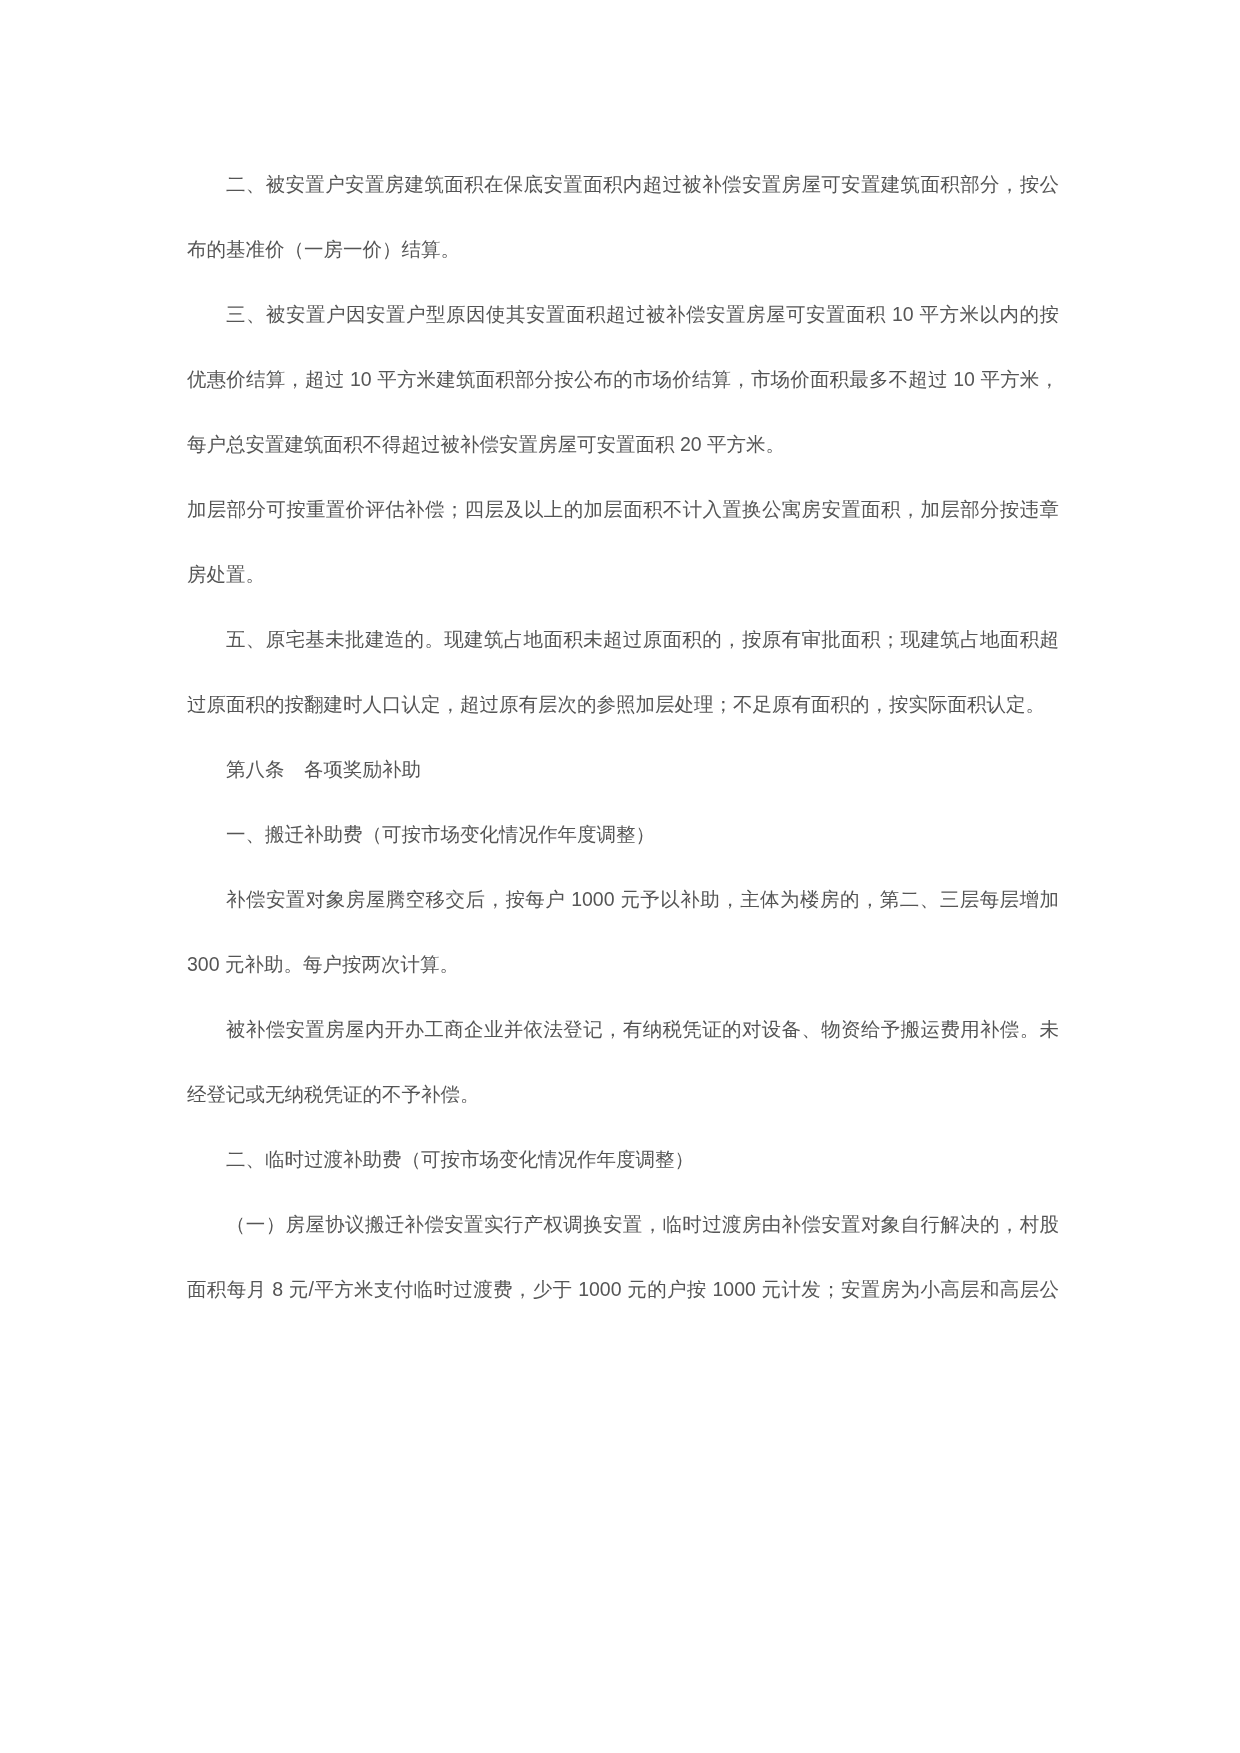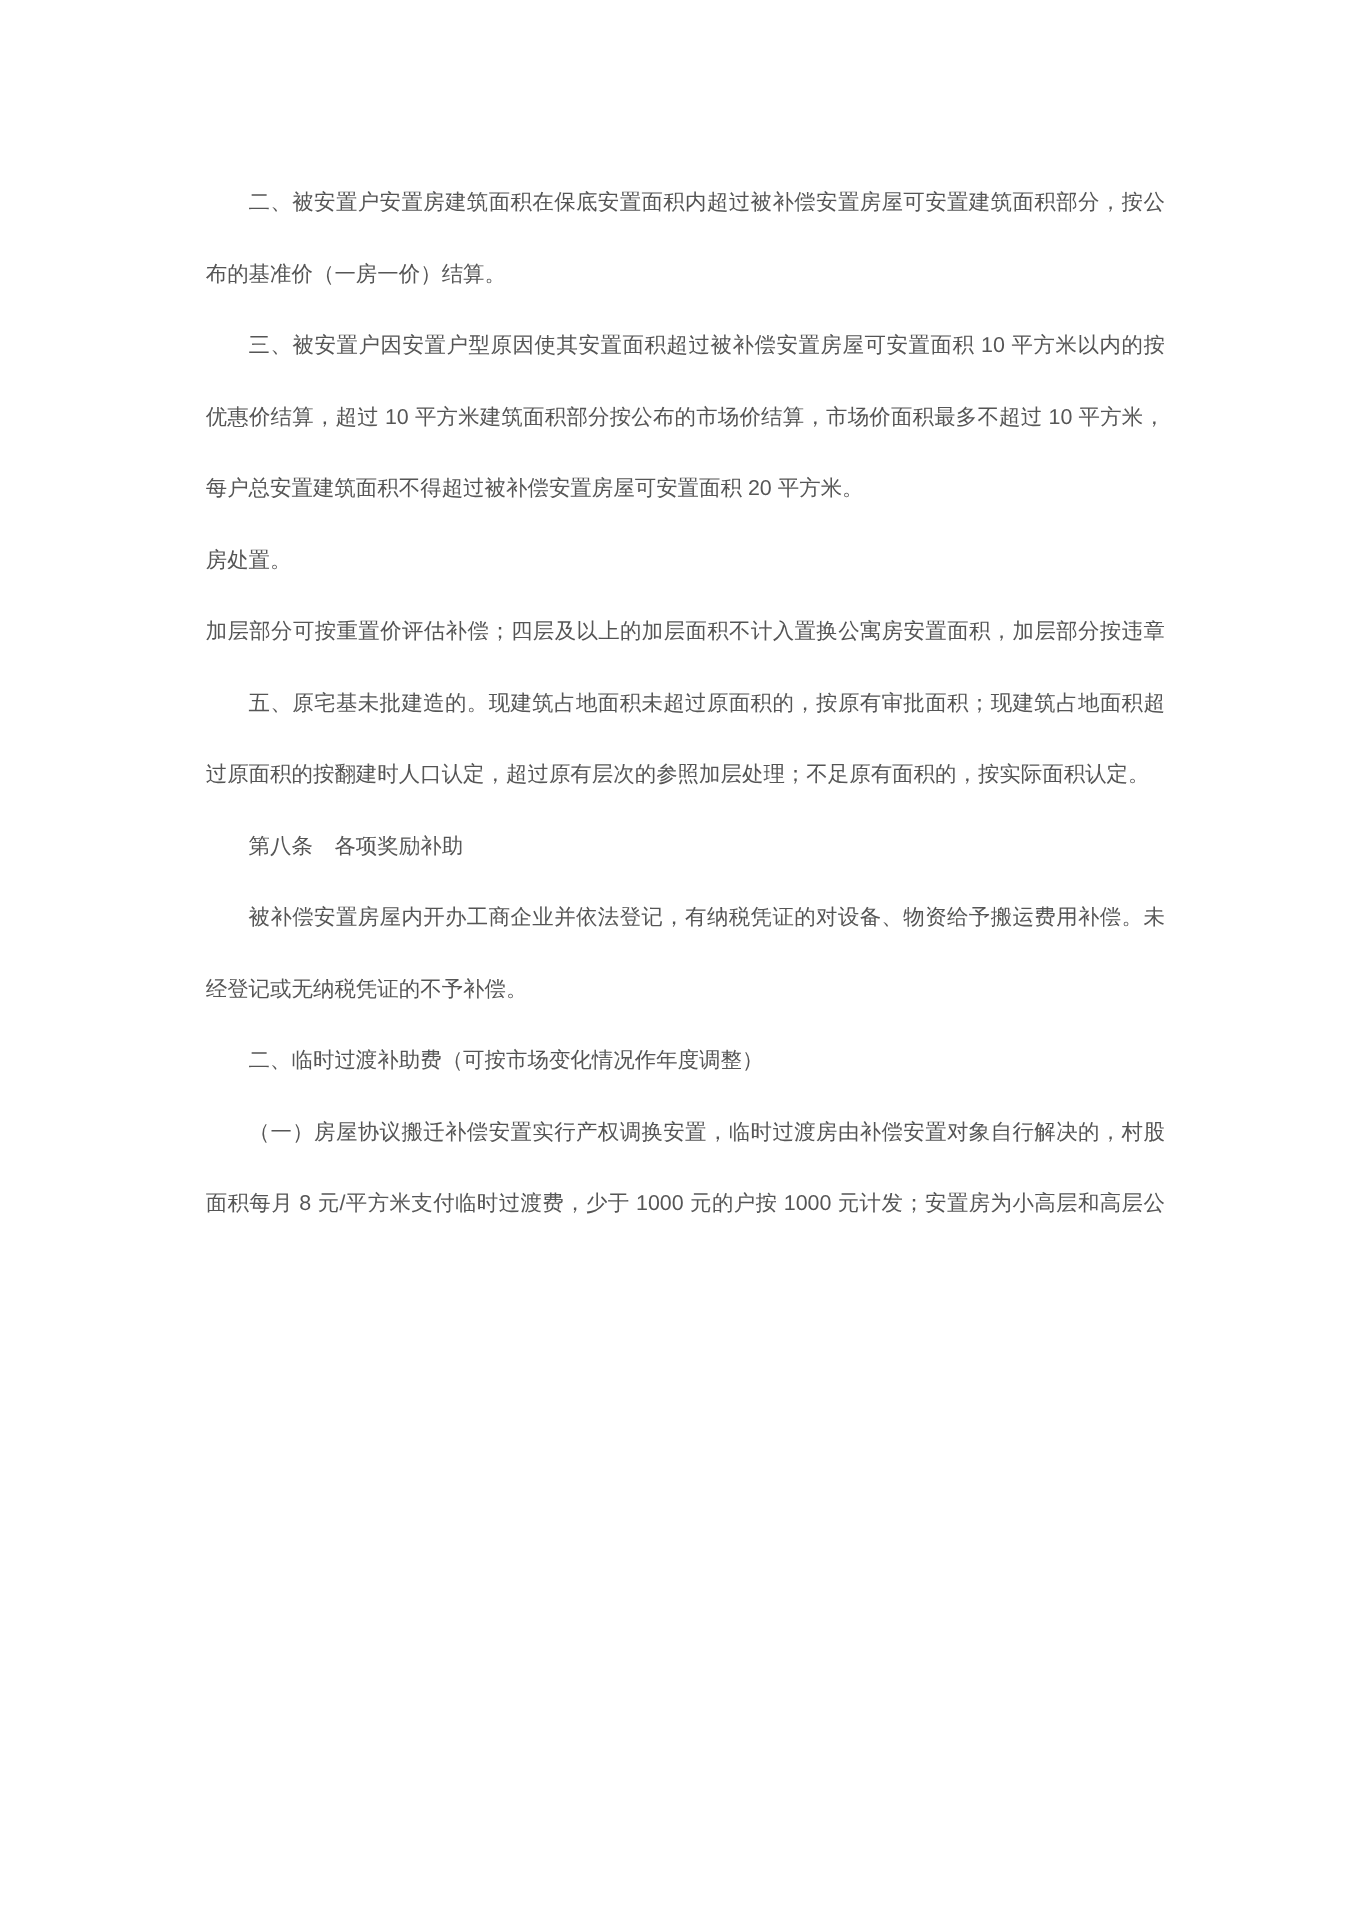--- a/index.html
+++ b/index.html
@@ -56,34 +56,41 @@
       <div class="line">布的基准价（一房一价）结算。</div>
     </div>
 
     <div class="para">
       <div class="line indent justify">三、被安置户因安置户型原因使其安置面积超过被补偿安置房屋可安置面积 10 平方米以内的按</div>
       <div class="line justify">优惠价结算，超过 10 平方米建筑面积部分按公布的市场价结算，市场价面积最多不超过 10 平方米，</div>
       <div class="line">每户总安置建筑面积不得超过被补偿安置房屋可安置面积 20 平方米。</div>
     </div>
 
     <div class="para">
+      <div class="line justify">加层部分可按重置价评估补偿；四层及以上的加层面积不计入置换公寓房安置面积，加层部分按违章</div>
       <div class="line">房处置。</div>
-      <div class="line justify">加层部分可按重置价评估补偿；四层及以上的加层面积不计入置换公寓房安置面积，加层部分按违章</div>
     </div>
 
     <div class="para">
       <div class="line indent justify">五、原宅基未批建造的。现建筑占地面积未超过原面积的，按原有审批面积；现建筑占地面积超</div>
       <div class="line">过原面积的按翻建时人口认定，超过原有层次的参照加层处理；不足原有面积的，按实际面积认定。</div>
     </div>
 
     <div class="para">
       <div class="line indent">第八条　各项奖励补助</div>
     </div>
 
+    <div class="para">
+      <div class="line indent">一、搬迁补助费（可按市场变化情况作年度调整）</div>
+    </div>
 
+    <div class="para">
+      <div class="line indent justify">补偿安置对象房屋腾空移交后，按每户 1000 元予以补助，主体为楼房的，第二、三层每层增加</div>
+      <div class="line">300 元补助。每户按两次计算。</div>
+    </div>
 
     <div class="para">
       <div class="line indent justify">被补偿安置房屋内开办工商企业并依法登记，有纳税凭证的对设备、物资给予搬运费用补偿。未</div>
       <div class="line">经登记或无纳税凭证的不予补偿。</div>
     </div>
 
     <div class="para">
       <div class="line indent">二、临时过渡补助费（可按市场变化情况作年度调整）</div>
     </div>
 

